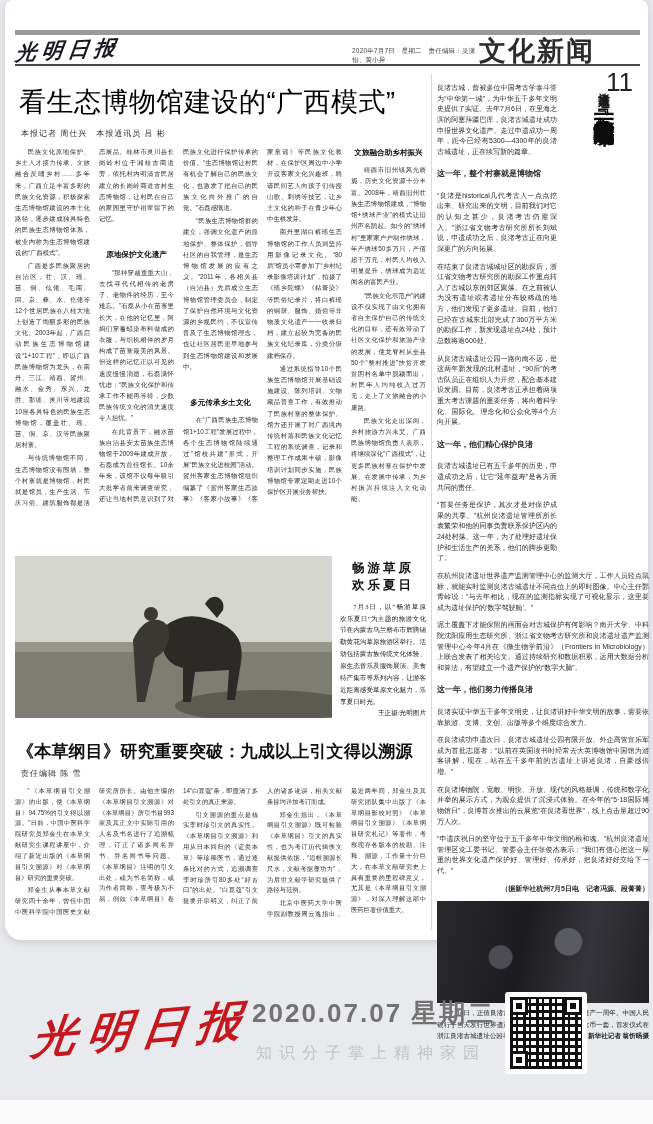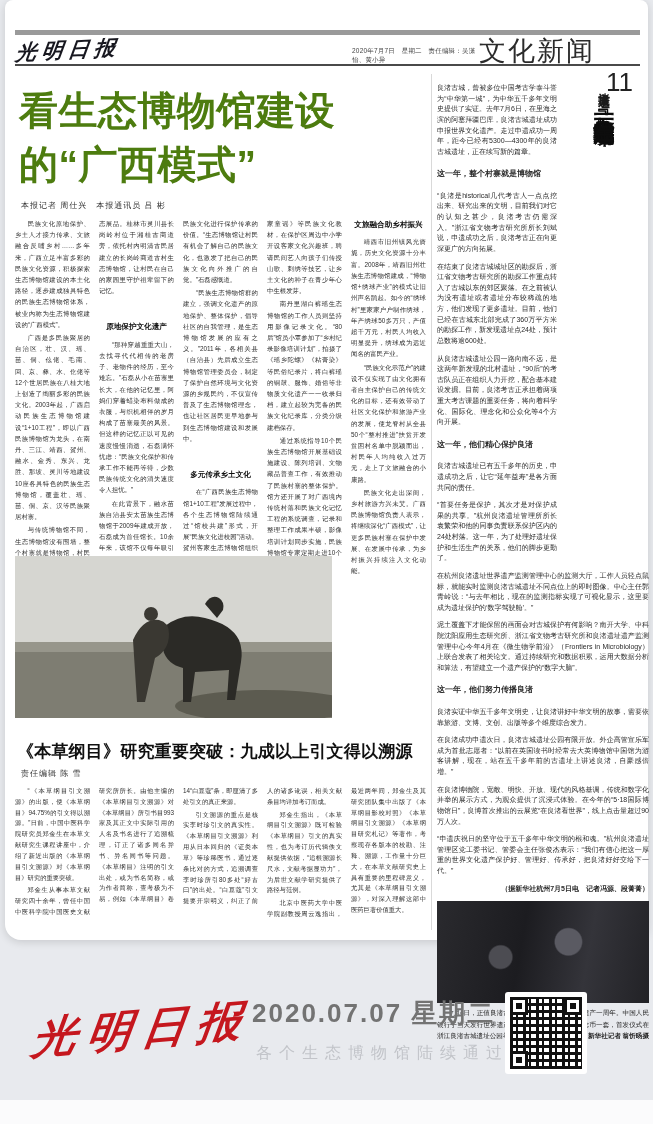--- a/index.html
+++ b/index.html
@@ -8,28 +8,28 @@
   .page-card{position:absolute;left:5px;top:0;width:643px;height:940px;background:#ffffff;
              border-radius:8px 8px 16px 16px;box-shadow:0 2px 8px rgba(0,0,0,.14);}
   .bottom-strip{position:absolute;left:0;top:1100px;width:653px;height:24px;background:#fbfbfc;}
 
   
   .topbar{position:absolute;left:15px;top:30px;width:625px;height:5px;background:#9a9a9a;}
   .masthead-sm{position:absolute;left:16px;top:36px;font-family:"DejaVu Serif",serif;font-style:italic;
                font-weight:bold;font-size:21px;color:#17171f;letter-spacing:5px;transform:skewX(-10deg) rotate(-3deg);}
   .dateline{position:absolute;left:352px;top:47px;width:125px;font-size:6.5px;color:#444;letter-spacing:.2px;}
   .section-title{position:absolute;left:479px;top:33px;font-family:"Liberation Serif","DejaVu Serif",serif;
-                 font-weight:400;font-size:27px;color:#2b2b2b;letter-spacing:2px;}
+                 font-weight:700;font-size:27px;color:#2b2b2b;letter-spacing:2px;}
   .page-num{position:absolute;left:606px;top:33px;font-size:26px;color:#222;margin-top:34px;}
   .headrule{position:absolute;left:15px;top:64px;width:625px;height:2px;background:#4a4a4a;}
   .vdivider{position:absolute;left:431px;top:74px;width:1px;height:856px;background:#d9d9d9;}
 
   
   .art1{position:absolute;left:15px;top:80px;width:411px;}
-  .art1 .hl{font-size:39px;font-weight:700;color:#4d7c0f;letter-spacing:.5px;margin:4px 0 8px 4px;}
+  .art1 .hl{font-size:27px;font-weight:400;color:#000000;letter-spacing:.5px;margin:4px 0 8px 4px;}
   .byline{font-size:8px;color:#333;margin:4px 0 7px 6px;letter-spacing:1px;}
   .colbody{column-count:5;column-gap:9px;height:412px;overflow:hidden;
            font-size:6.4px;line-height:1.75;color:#2d2d2d;text-align:justify;}
   .colbody p,.colbody2 p{margin:0 0 2px;text-indent:2em;}
   .colbody h4,.colbody2 h4{margin:24px 0 5px;font-size:7.6px;text-align:center;color:#111;}
   .signoff{text-indent:0 !important;text-align:right;font-weight:bold;}
 
   
   .photo1{position:absolute;left:15px;top:556px;width:317px;height:162px;overflow:hidden;
           background:linear-gradient(#d8d8d4 0%,#cfcfc9 46%,#a9a89f 52%,#8d8c82 62%,#6f6e64 80%,#585749 100%);}
@@ -117,20 +117,26 @@
       <rect x="0" y="86" width="317" height="76" fill="#7e7d72"></rect>
       <rect x="0" y="86" width="317" height="10" fill="#97968b"></rect>
       <ellipse cx="250" cy="150" rx="90" ry="16" fill="#4e4d41" opacity="0.7"></ellipse>
       <path d="M150 70 q18 -14 40 -8 q26 6 34 22 q4 10 2 22 l-6 38 l-8 0 l2 -30 l-34 2 l-4 30 l-8 0 l0 -34 q-16 -4 -20 -18 q-12 2 -16 -6 q-4 -10 18 -18 z" fill="#2b2a26"></path>
       <path d="M118 84 q10 -22 26 -20 q10 2 10 14 q0 16 -14 24 l-10 44 l-8 0 l-4 -62 z" fill="#3a3832"></path>
       <circle cx="136" cy="58" r="7" fill="#3a3832"></circle>
       <path d="M190 48 q6 -10 14 -6 q6 4 4 12 l-6 8 z" fill="#2b2a26"></path>
     </svg>
   </div>
 
+  <div class="capbox">
+    <div class="t">畅游草原</div>
+    <div class="t">欢乐夏日</div>
+    <div class="body">7月3日，以“畅游草原　欢乐夏日”为主题的旅游文化节在内蒙古乌兰察布市辉腾锡勒黄花沟草原旅游区举行。活动包括蒙古族传统文化体验、原生态音乐及服饰展演、美食特产集市等系列内容，让游客近距离感受草原文化魅力，乐享夏日时光。</div>
+    <span class="credit">王正摄/光明图片</span>
+  </div>
 
   <div class="art-right">
     <div class="rbody">
       <div class="vtitle-float">
         <div class="vline">
           <span class="kicker">良渚古城遗址：</span><span class="vhead">『中华第一城』走过申遗成功一周年</span>
         </div>
       </div>
       <div>
           <p>良渚古城，曾被多位中国考古学泰斗誉为“中华第一城”，为中华五千多年文明史提供了实证。去年7月6日，在里海之滨的阿塞拜疆巴库，良渚古城遗址成功申报世界文化遗产。走过申遗成功一周年，距今已经有5300—4300年的良渚古城遗址，正在续写新的篇章。</p>
@@ -165,21 +171,21 @@
         <p>“《本草纲目引文溯源》的出版，使《本草纲目》94.75%的引文得以溯源。”日前，中国中医科学院研究员郑金生在本草文献研究生课程讲座中，介绍了新近出版的《本草纲目引文溯源》对《本草纲目》研究的重要突破。</p>
         <p>郑金生从事本草文献研究四十余年，曾任中国中医科学院中国医史文献研究所所长。由他主编的《本草纲目引文溯源》对《本草纲目》所引书目993家及其正文中实际引用的人名及书名进行了追溯梳理，订正了诸多同名异书、异名同书等问题。《本草纲目》注明的引文出处，或为书名简称，或为作者简称，查考极为不易，例如《本草纲目》卷14“白豆蔻”条，即厘清了多处引文的真正来源。</p>
         <p>引文溯源的重点是核实李时珍引文的真实性。《本草纲目引文溯源》利用从日本回归的《证类本草》等珍稀医书，通过逐条比对的方式，追溯调查李时珍所引80多处“好古曰”的出处。“白豆蔻”引文提要开宗明义，纠正了前人的诸多讹误，相关文献条目均详加考订而成。</p>
         <p>郑金生指出，《本草纲目引文溯源》既可检验《本草纲目》引文的真实性，也为考订历代辑佚文献提供依据，“追根溯源长尺水，文献考据显功力”，为后世文献学研究提供了路径与范例。</p>
         <p>北京中医药大学中医学院副教授周云逸指出，最近两年间，郑金生及其研究团队集中出版了《本草纲目影校对照》《本草纲目引文溯源》《本草纲目研究札记》等著作，考察现存各版本的校勘、注释、溯源，工作量十分巨大，在本草文献研究史上具有重要的里程碑意义，尤其是《本草纲目引文溯源》，对深入理解这部中医药巨著价值重大。</p>
       </div>
   </div>
 
   <div class="f-logo">光明日报</div>
   <div class="f-date">2020.07.07 星期二</div>
-  <div class="f-slogan">各个生态博物馆陆续通过</div>
+  <div class="f-slogan">知识分子掌上精神家园</div>
   <div class="qr">
     <div class="qr-inner">
       <div class="finder f-tl"></div>
       <div class="finder f-tr"></div>
       <div class="finder f-bl"></div>
     </div>
   </div>
   <div class="bottom-strip"></div>
 </div>
 

